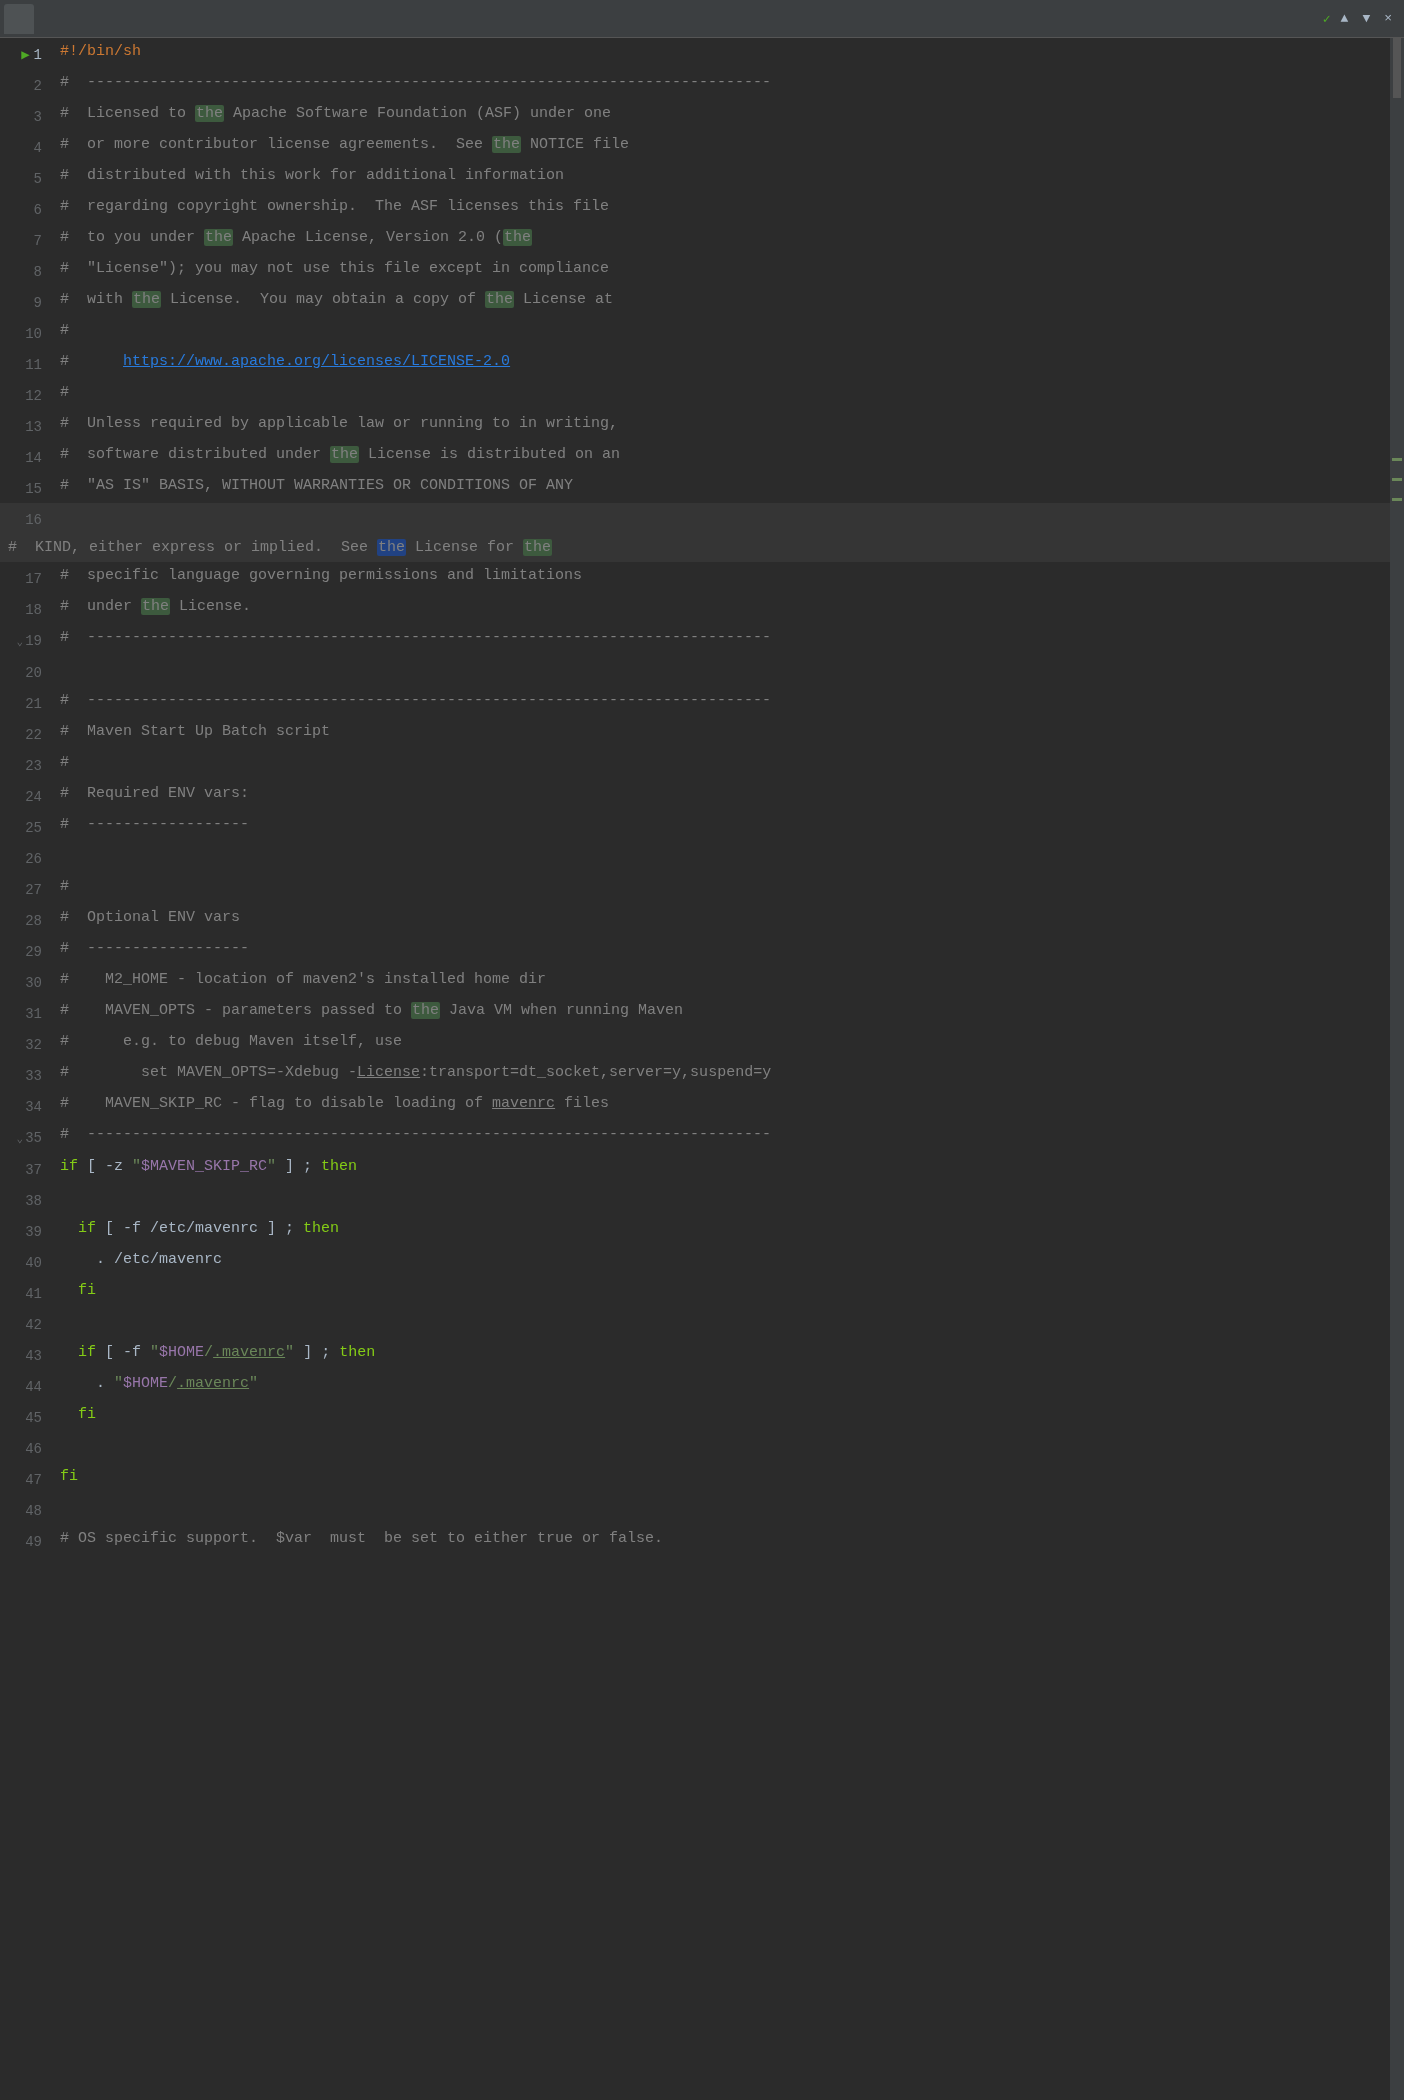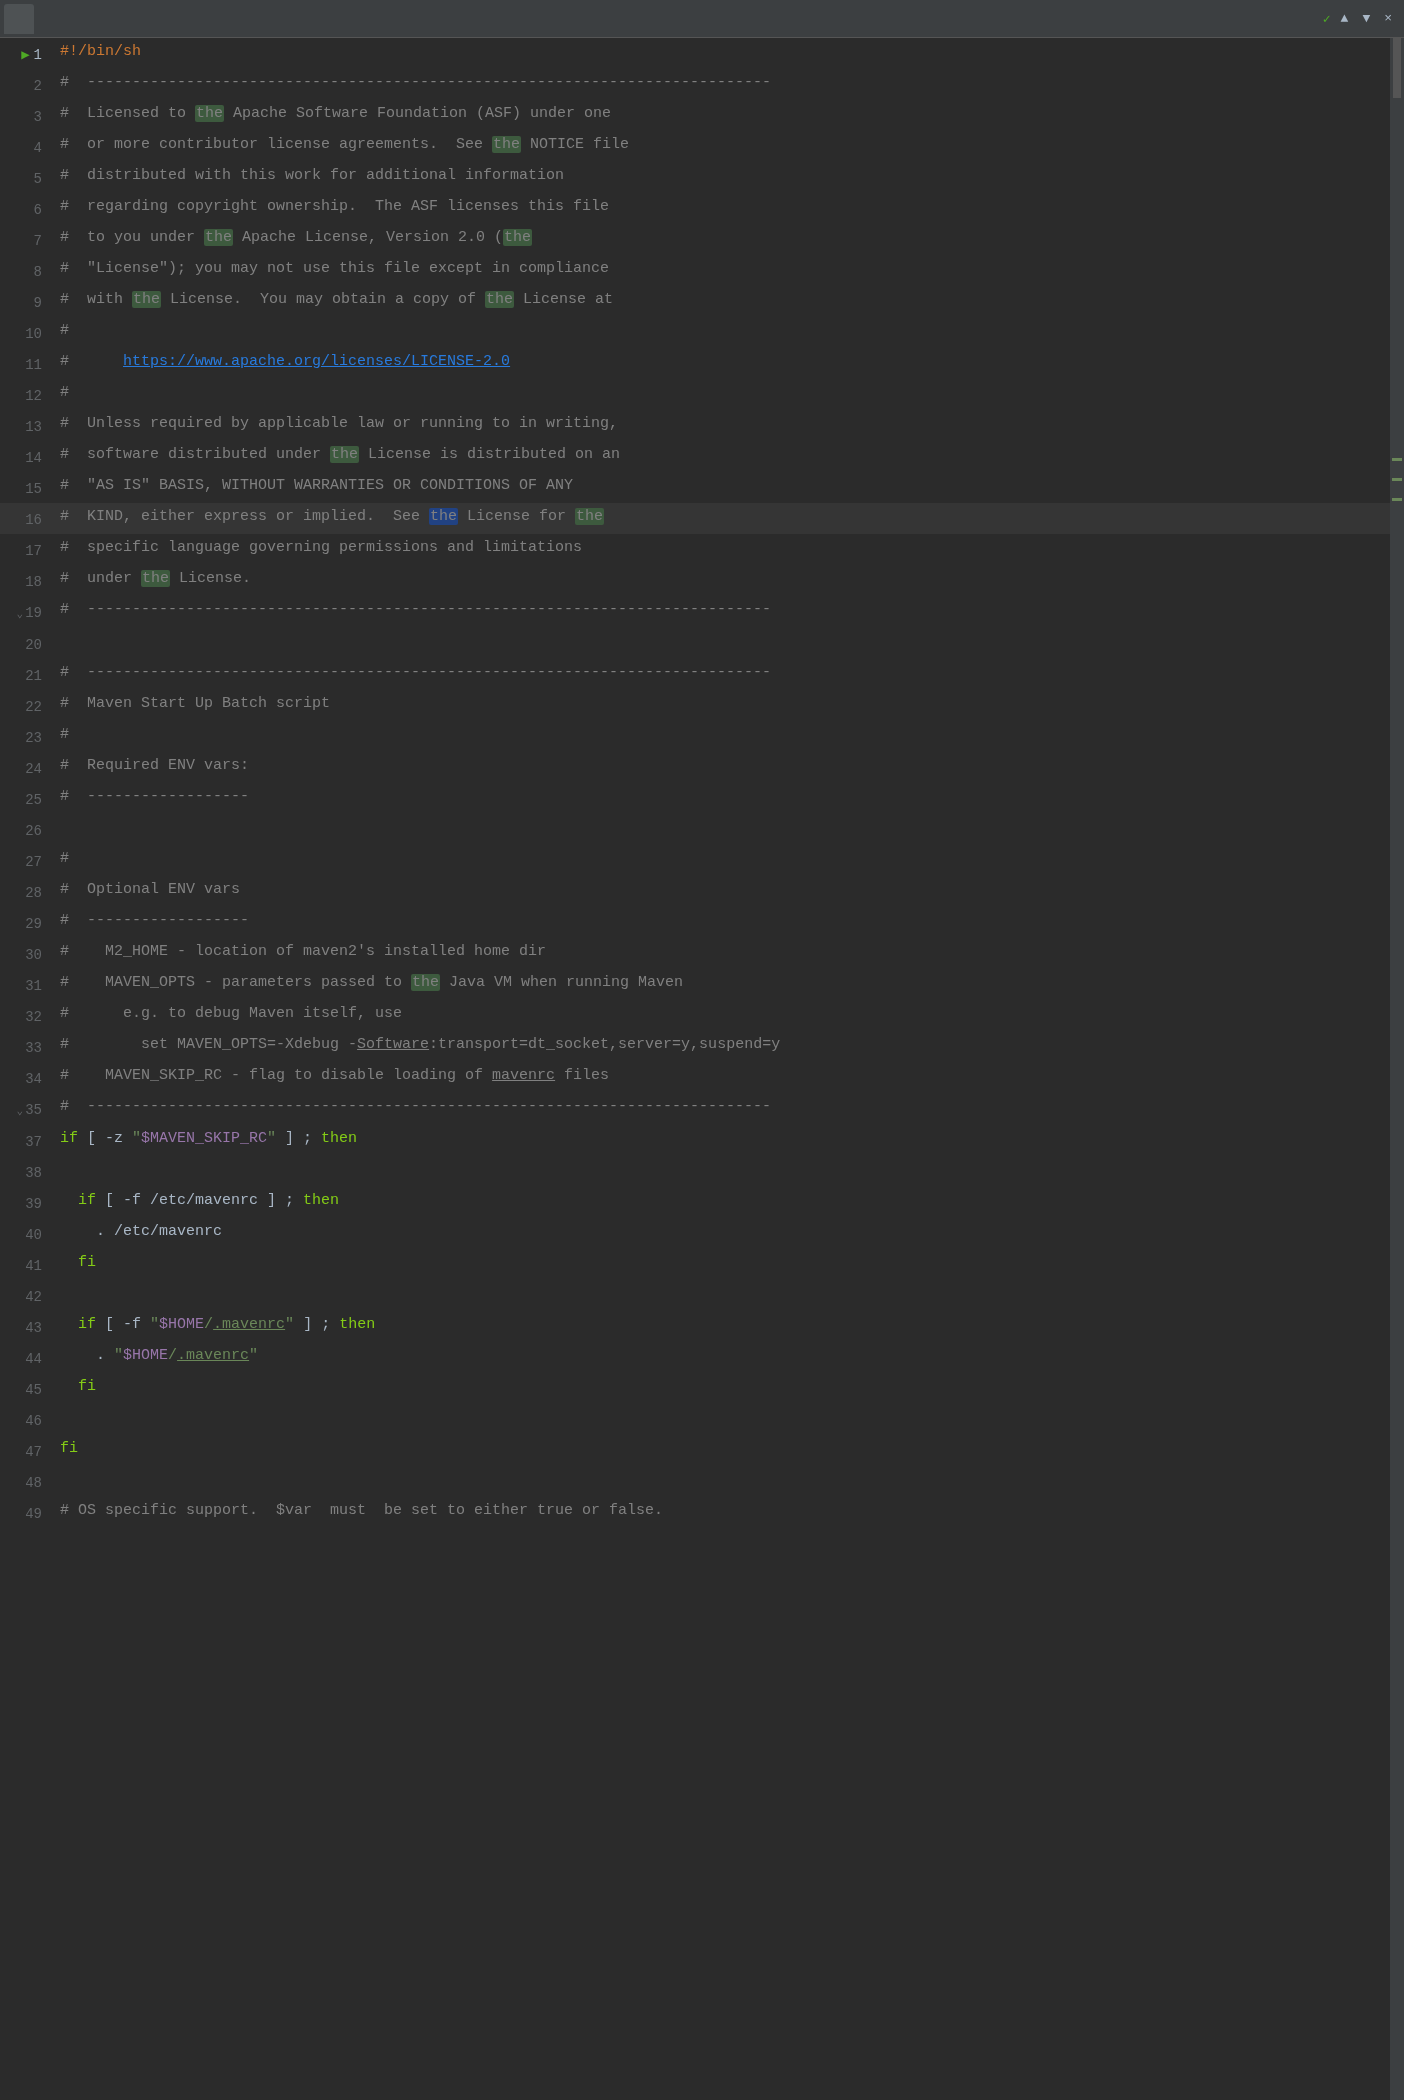--- a/index.html
+++ b/index.html
@@ -218,21 +218,21 @@
           <div class="line-content"><span class="c-comment">#  Unless required by applicable law or running to in writing,</span></div>
         </div>
         <div class="line-row">
           <div class="line-num">14</div>
           <div class="line-content"><span class="c-comment">#  software distributed under <span class="c-highlight">the</span> License is distributed on an</span></div>
         </div>
         <div class="line-row">
           <div class="line-num">15</div>
           <div class="line-content"><span class="c-comment">#  "AS IS" BASIS, WITHOUT WARRANTIES OR CONDITIONS OF ANY</span></div>
         </div>
-        <div class="line-row" style="background: rgba(255, 255, 255, 0.05);">
+        <div class="line-row" style="background: rgba(255, 255, 255, 0.05); flex-direction: column;">
           <div class="line-num">16</div>
           <div class="line-content"><span class="c-comment">#  KIND, either express or implied.  See <span class="c-highlight2">the</span> License for <span class="c-highlight">the</span></span></div>
         </div>
         <div class="line-row">
           <div class="line-num">17</div>
           <div class="line-content"><span class="c-comment">#  specific language governing permissions and limitations</span></div>
         </div>
         <div class="line-row">
           <div class="line-num">18</div>
           <div class="line-content"><span class="c-comment">#  under <span class="c-highlight">the</span> License.</span></div>
@@ -287,21 +287,21 @@
         <div class="line-row">
           <div class="line-num">31</div>
           <div class="line-content"><span class="c-comment">#    MAVEN_OPTS - parameters passed to <span class="c-highlight">the</span> Java VM when running Maven</span></div>
         </div>
         <div class="line-row">
           <div class="line-num">32</div>
           <div class="line-content"><span class="c-comment">#      e.g. to debug Maven itself, use</span></div>
         </div>
         <div class="line-row">
           <div class="line-num">33</div>
-          <div class="line-content"><span class="c-comment">#        set MAVEN_OPTS=-Xdebug -<span class="c-underline">Software</span>:transport=dt_socket,server=y,suspend=y</span></div>
+          <div class="line-content"><span class="c-comment">#        set MAVEN_OPTS=-Xdebug -<span class="c-underline">License</span>:transport=dt_socket,server=y,suspend=y</span></div>
         </div>
         <div class="line-row">
           <div class="line-num">34</div>
           <div class="line-content"><span class="c-comment">#    MAVEN_SKIP_RC - flag to disable loading of <span class="c-underline">mavenrc</span> files</span></div>
         </div>
         <div class="line-row">
           <div class="line-num"><span style="color:#606366; font-size:11px; margin-right:2px;">⌄</span>35</div>
           <div class="line-content"><span class="c-comment">#  ----------------------------------------------------------------------------</span></div>
         </div>
         <div class="line-row">

